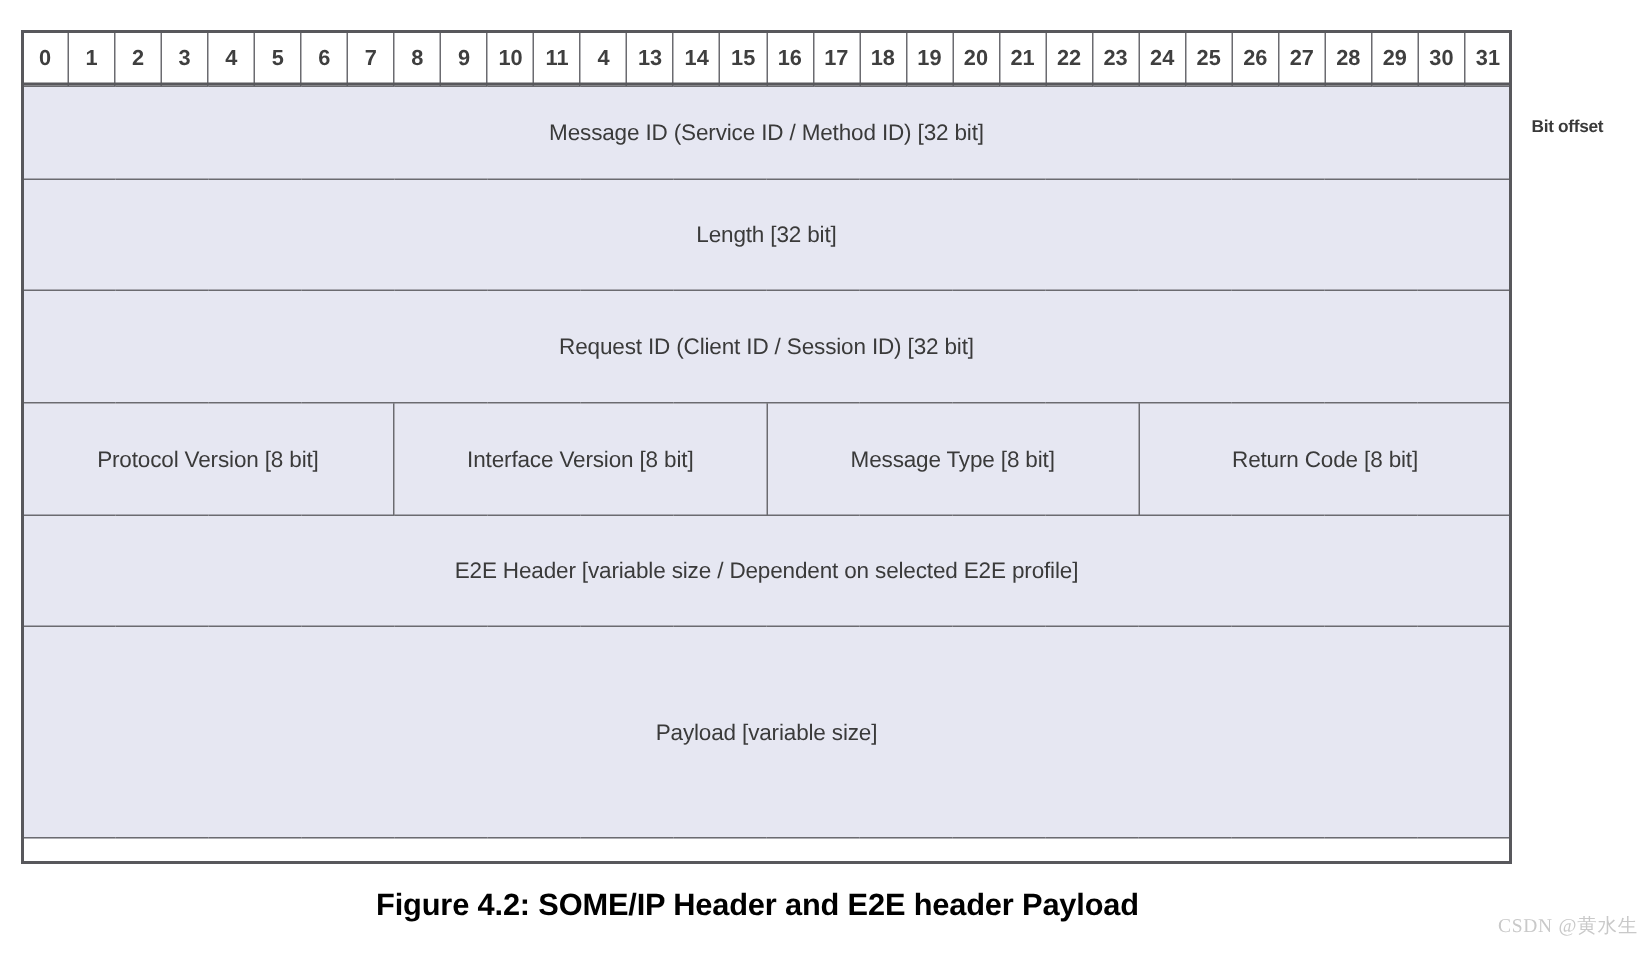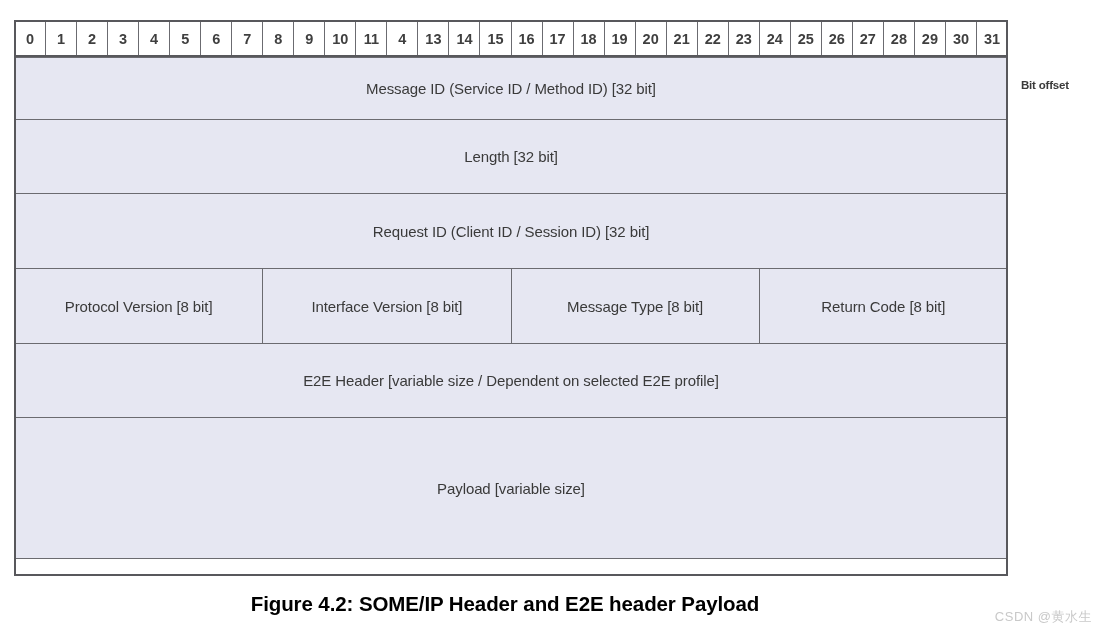--- a/index.html
+++ b/index.html
@@ -113,21 +113,21 @@
     box-sizing: border-box;
   }
 
   
   .watermark {
     position: absolute;
     right: 8px;
     top: 608px;
     font-size: 13px;
     color: #c9c9c9;
-    font-family: Liberation Sans, sans-serif;
+    font-family: Liberation Serif, serif;
     letter-spacing: 0.5px;
     white-space: nowrap;
     margin-left: 35px;
   }
 </style>
 </head>
 <body>
 
 <div id="figure-root">
 

